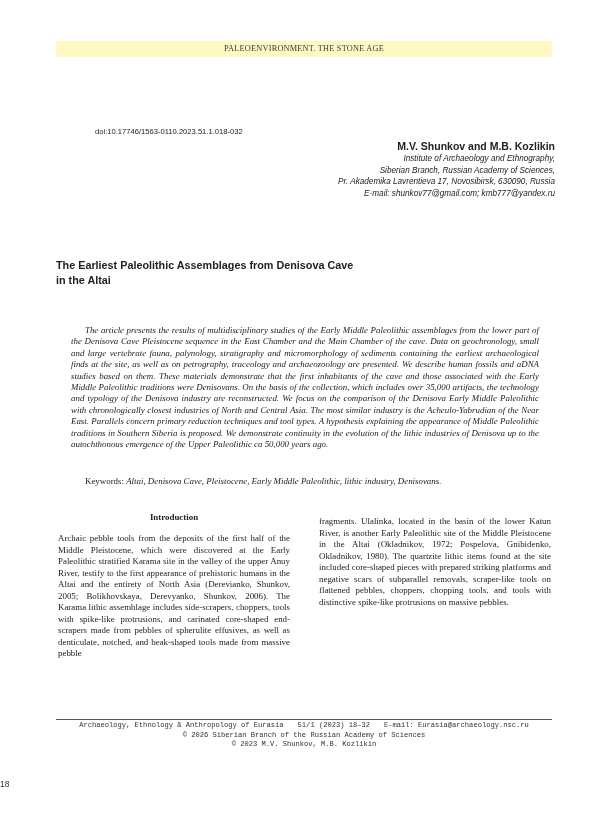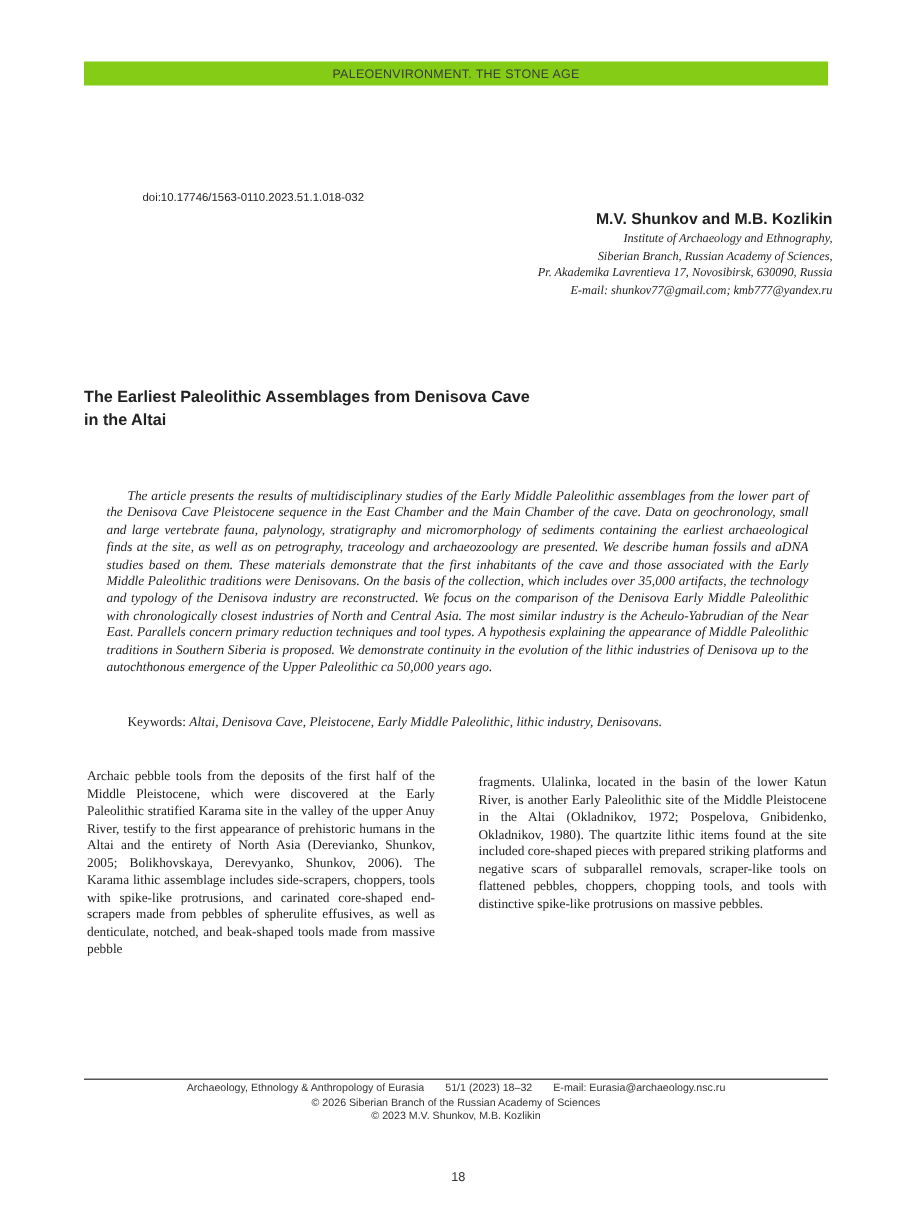--- a/index.html
+++ b/index.html
@@ -1,34 +1,34 @@
 <!DOCTYPE html>
 <html><head>
 <meta charset="utf-8">
 <style>
   html, body { margin: 0; padding: 0; background: #ffffff; }
   body { width: 611px; height: 820px; position: relative; overflow: hidden; color: #231f20; }
 
   .running-head {
     position: absolute; left: 56px; top: 41px; width: 496px; height: 16px;
-    background: #84cc16; text-align: center;
-    font-family: Liberation Sans, sans-serif; font-size: 8.3px; letter-spacing: 0.2px;
+    background: #fef9c3; text-align: center;
+    font-family: Liberation Serif, serif; font-size: 8.3px; letter-spacing: 0.2px;
     line-height: 16px; color: #3a3a3a;
   }
   .doi {
     position: absolute; left: 95px; top: 127px;
     font-family: "Liberation Sans", sans-serif; font-size: 7.6px; color: #222;
   }
   .authors-block { position: absolute; right: 56px; top: 139px; text-align: right; }
   .authors {
     font-family: "Liberation Sans", sans-serif; font-weight: bold; font-size: 10.5px; color: #222;
     line-height: 14px;
   }
   .affil {
-    font-family: Liberation Serif, serif; font-style: italic; font-size: 8.2px; line-height: 11.6px; color: #222;
+    font-family: Liberation Sans, sans-serif; font-style: italic; font-size: 8.2px; line-height: 11.6px; color: #222;
   }
   .title {
     position: absolute; left: 56px; top: 258px; width: 496px; text-align: left;
     font-family: "Liberation Sans", sans-serif; font-weight: bold; font-size: 10.8px; line-height: 15px; color: #222;
   }
   .abstract {
     position: absolute; left: 71px; top: 313px; width: 468px;
     font-family: "Liberation Serif", serif; font-style: italic; font-size: 8.9px; line-height: 11.4px;
     text-align: justify; text-indent: 14px; color: #222; margin-top: 12px;
   }
@@ -46,25 +46,25 @@
   .col-right { left: 319px; top: 516px; }
   .section-heading {
     font-family: "Liberation Serif", serif; font-weight: bold; font-size: 8.9px; text-align: center;
     margin: 0 0 10px 0; line-height: 11px;
   }
   .col p { margin: 0; }
   .col p.indent { text-indent: 14px; }
   .footer-rule { position: absolute; left: 56px; top: 719px; width: 496px; height: 0; border-top: 0.8px solid #555; }
   .footer {
     position: absolute; left: 56px; top: 721px; width: 496px; text-align: center;
-    font-family: Liberation Sans, sans-serif; font-size: 7.1px; line-height: 9.5px; color: #333;
+    font-family: Liberation Mono, monospace; font-size: 7.1px; line-height: 9.5px; color: #333;
   }
   .footer .gap { display: inline-block; width: 14px; }
   .page-number {
-    position: absolute; left: 0; width: 611px; top: 779px; text-align: center;
+    position: absolute; left: 0; width: 611px; top: 779px; text-align: left;
     font-family: "Liberation Sans", sans-serif; font-size: 8.5px; color: #333;
   }
 </style>
 </head>
 <body>
 
 <div class="running-head">PALEOENVIRONMENT. THE STONE AGE</div>
 
 <div class="doi">doi:10.17746/1563-0110.2023.51.1.018-032</div>
 
@@ -82,20 +82,21 @@
 </div>
 
 <div class="abstract">The article presents the results of multidisciplinary studies of the Early Middle Paleolithic assemblages from the lower part of the Denisova Cave Pleistocene sequence in the East Chamber and the Main Chamber of the cave. Data on geochronology, small and large vertebrate fauna, palynology, stratigraphy and micromorphology of sediments containing the earliest archaeological finds at the site, as well as on petrography, traceology and archaeozoology are presented. We describe human fossils and aDNA studies based on them. These materials demonstrate that the first inhabitants of the cave and those associated with the Early Middle Paleolithic traditions were Denisovans. On the basis of the collection, which includes over 35,000 artifacts, the technology and typology of the Denisova industry are reconstructed. We focus on the comparison of the Denisova Early Middle Paleolithic with chronologically closest industries of North and Central Asia. The most similar industry is the Acheulo-Yabrudian of the Near East. Parallels concern primary reduction techniques and tool types. A hypothesis explaining the appearance of Middle Paleolithic traditions in Southern Siberia is proposed. We demonstrate continuity in the evolution of the lithic industries of Denisova up to the autochthonous emergence of the Upper Paleolithic ca 50,000 years ago.</div>
 
 <div class="keywords">
   <span>Keywords:</span>
   <span class="kw-values">Altai, Denisova Cave, Pleistocene, Early Middle Paleolithic, lithic industry, Denisovans.</span>
 </div>
 
 <div class="col col-left">
+  <div class="section-heading">Introduction</div>
   <p>Archaic pebble tools from the deposits of the first half of the Middle Pleistocene, which were discovered at the Early Paleolithic stratified Karama site in the valley of the upper Anuy River, testify to the first appearance of prehistoric humans in the Altai and the entirety of North Asia (Derevianko, Shunkov, 2005; Bolikhovskaya, Derevyanko, Shunkov, 2006). The Karama lithic assemblage includes side-scrapers, choppers, tools with spike-like protrusions, and carinated core-shaped end-scrapers made from pebbles of spherulite effusives, as well as denticulate, notched, and beak-shaped tools made from massive pebble</p>
 </div>
 
 <div class="col col-right">
   <p>fragments. Ulalinka, located in the basin of the lower Katun River, is another Early Paleolithic site of the Middle Pleistocene in the Altai (Okladnikov, 1972; Pospelova, Gnibidenko, Okladnikov, 1980). The quartzite lithic items found at the site included core-shaped pieces with prepared striking platforms and negative scars of subparallel removals, scraper-like tools on flattened pebbles, choppers, chopping tools, and tools with distinctive spike-like protrusions on massive pebbles.</p>
 </div>
 
 <div class="footer-rule"></div>
 
 <div class="footer">

